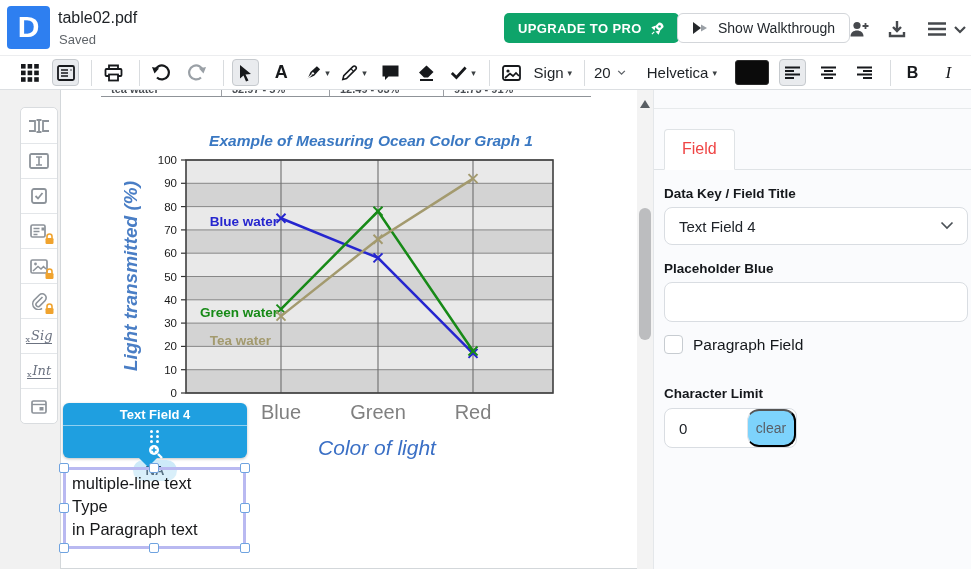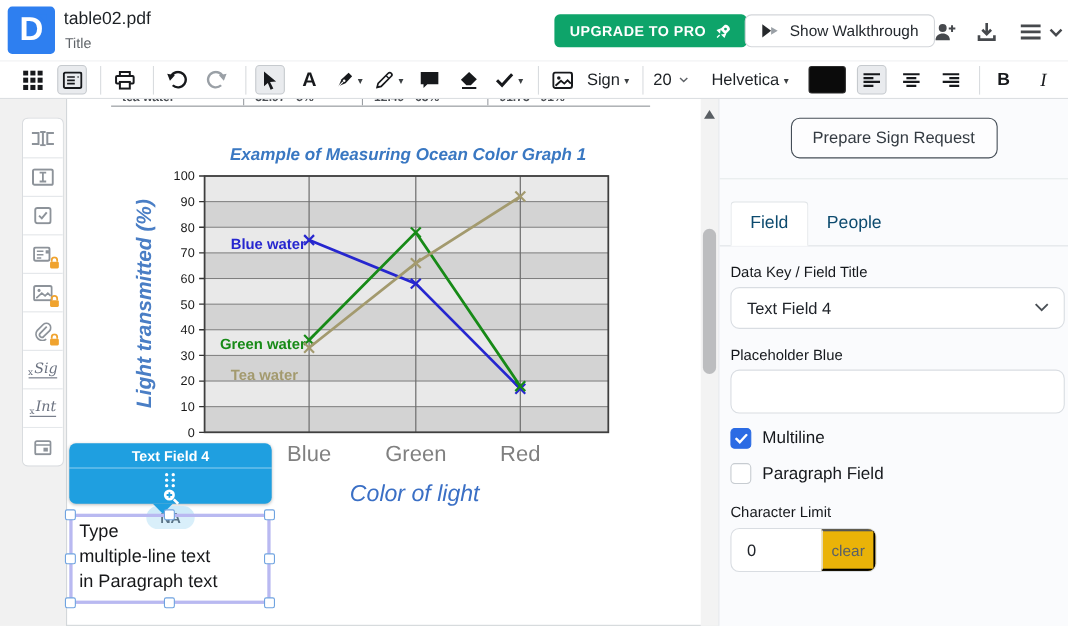--- a/index.html
+++ b/index.html
@@ -70,49 +70,49 @@
   
   .vscroll { position:absolute; left:637px; top:0; width:16px; height:479px; background:#f3f3f3; }
   .vscroll .arrow { position:absolute; left:3px; top:10px; width:0; height:0; border-left:5px solid transparent; border-right:5px solid transparent; border-bottom:8px solid #595e63; }
   .vscroll .thumb { position:absolute; left:2px; top:118px; width:12px; height:132px; background:#bcbdbf; border-radius:6px; }
 
   
   .sidebar { position:absolute; left:653px; top:90px; width:318px; height:479px; background:#fafbfd; border-left:1px solid #e4e7ea; overflow:hidden; }
   .btn-prepare { display:block; margin:17px auto 0; width:188px; height:37px; background:#fdfdfe; border:1px solid #454e57; border-radius:8px; font-size:15px; color:#343b42; font-family:inherit; }
   .sb-divider { border:none; border-top:1px solid #e7eaec; margin-top:18px; }
   .tabs { margin-top:17px; padding-left:10px; border-bottom:1px solid #dfe3e6; display:flex; align-items:flex-end; height:44px; }
-  .tab { font-size:16px; padding:10px 17px 11px; color:#0c4a6e; }
+  .tab { font-size:16px; padding:10px 17px 11px; color:#ef4444; }
   .tab.active { background:#fff; border:1px solid #dfe3e6; border-bottom:1px solid #fff; border-radius:4px 4px 0 0; margin-bottom:-1px; }
-  .sb-label { margin:16px 0 6px 10px; font-size:13.5px; font-weight:400; color:#15181c; }
+  .sb-label { margin:16px 0 6px 10px; font-size:13.5px; font-weight:700; color:#15181c; }
   .sb-select { position:relative; margin:0 3px 0 10px; height:38px; background:#fff; border:1px solid #d9dde2; border-radius:8px; display:flex; align-items:center; padding-left:14px; font-size:15px; color:#20242a; }
   .sb-select .chev { position:absolute; right:13px; top:13px; color:#4b5157; }
   .cb-row { display:flex; align-items:center; gap:10px; margin:13px 0 0 10px; font-size:15.5px; color:#15181c; }
   .cb { width:19px; height:19px; border-radius:4px; border:1.5px solid #c7ccd1; background:#fff; display:flex; align-items:center; justify-content:center; flex:0 0 auto; }
   .cb.checked { background:#2b6be4; border-color:#2b6be4; }
   .cb svg { display:none; }
   .cb.checked svg { display:block; }
   .sb-input { margin:0 3px 0 10px; height:40px; background:#fff; border:1px solid #d9dde2; border-radius:8px; }
   .limit-group { margin:7px 0 0 10px; width:133px; height:40px; display:flex; background:#fff; border:1px solid #d9dde2; border-radius:8px; overflow:hidden; }
   .limit-val { width:82px; display:flex; align-items:center; padding-left:14px; font-size:15px; color:#20242a; }
-  .limit-clear { flex:1; border-left:1px solid #e1e4e8; display:flex; align-items:center; justify-content:center; font-size:14px; color:#596068; background:#eab308; font-family:inherit; }
+  .limit-clear { flex:1; border-left:1px solid #e1e4e8; display:flex; align-items:center; justify-content:center; font-size:14px; color:#596068; background:#7dd3fc; font-family:inherit;border-radius:12px; }
 
   svg.ic { display:block; }
 </style>
 </head>
 <body>
 
 <div id="app">
 
   <div class="topbar">
     <div class="logo">
       <span class="dglyph">D</span>
       <span class="fold"></span>
     </div>
     <div class="doc-title">table02.pdf</div>
-    <div class="doc-status">Title</div>
+    <div class="doc-status">Saved</div>
 
     <button class="btn-upgrade">
       <span>UPGRADE TO PRO</span>
       <svg class="ic" width="15" height="15" viewBox="0 0 16 16">
           <path d="M9.5 1.5 C12.5 1.5 14.5 3.5 14.5 6.5 L10 11 L5 6 Z" fill="#fff"></path>
           <circle cx="10.2" cy="5.8" r="1.4" fill="#0ea46a"></circle>
           <path d="M5 6 L2.5 7 L4.5 9 Z M10 11 L9 13.5 L7 11.5 Z M2 14 L4.5 11.5" stroke="#fff" stroke-width="1.2" fill="#fff"></path>
         </svg>
     </button>
 
@@ -413,22 +413,22 @@
                 <rect x="2.5" y="4.5" width="9" height="10.5" rx="1.2" fill="none" stroke="#fff" stroke-width="1.6"></rect>
                 <path d="M5.5 7 v5.5 M8.5 7 v5.5" stroke="#fff" stroke-width="1.3"></path>
               </svg>
           </span>
         </div>
       </div>
       <div class="fpopup-ptr"></div>
 
       <div class="tbox">
         <div class="tbox-text">
+          <div>multiple-line text</div>
           <div>Type</div>
-          <div>multiple-line text</div>
           <div>in Paragraph text</div>
         </div>
         <div class="hdl" style="left:-7px;top:-7px"></div>
         <div class="hdl" style="left:83px;top:-7px"></div>
         <div class="hdl" style="right:-7px;top:-7px"></div>
         <div class="hdl" style="left:-7px;top:33px"></div>
         <div class="hdl" style="right:-7px;top:33px"></div>
         <div class="hdl" style="left:-7px;bottom:-7px"></div>
         <div class="hdl" style="left:83px;bottom:-7px"></div>
         <div class="hdl" style="right:-7px;bottom:-7px"></div>
@@ -500,57 +500,47 @@
       </div>
     </div>
 
     <div class="vscroll">
       <div class="arrow"></div>
       <div class="thumb"></div>
     </div>
   </div>
 
   <div class="sidebar">
-    <button class="btn-prepare">Prepare Sign Request</button>
     <hr class="sb-divider">
 
     <div class="tabs">
       <div class="tab active">Field</div>
-      <div class="tab">People</div>
     </div>
 
     <div class="sb-label">Data Key / Field Title</div>
     <div class="sb-select">
       <span>Text Field 4</span>
       <svg class="ic chev" width="14" height="9" viewBox="0 0 14 9">
           <polyline points="1.5,1.5 7,7 12.5,1.5" fill="none" stroke="#4b5157" stroke-width="1.7"></polyline>
         </svg>
     </div>
 
 
     <div class="sb-label">Placeholder Blue</div>
     <div class="sb-input"><span></span></div>
 
-    <div class="cb-row">
-      <span class="cb checked">
-        <svg width="12" height="10" viewBox="0 0 12 10">
-            <polyline points="1.5,5 4.5,8 10.5,1.5" fill="none" stroke="#fff" stroke-width="2.2" stroke-linecap="round"></polyline>
-          </svg>
-      </span>
-      <span>Multiline</span>
-    </div>
 
     <div class="cb-row">
       <span class="cb">
         
       </span>
       <span>Paragraph Field</span>
     </div>
 
-    <div class="sb-label" style="margin-top:18px">Character Limit</div>
+    <div class="sb-label" style="margin-top:32px">Character Limit</div>
     <div class="limit-group">
       <div class="limit-val">0</div>
       <button class="limit-clear">clear</button>
     </div>
 
   </div>
 
 </div>
 
 </body></html>

